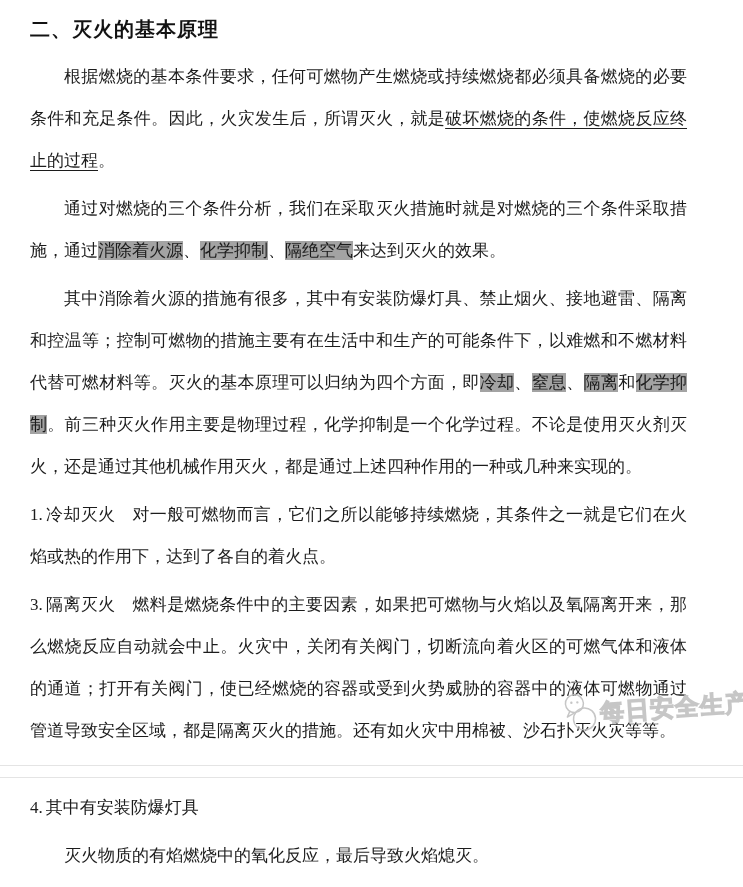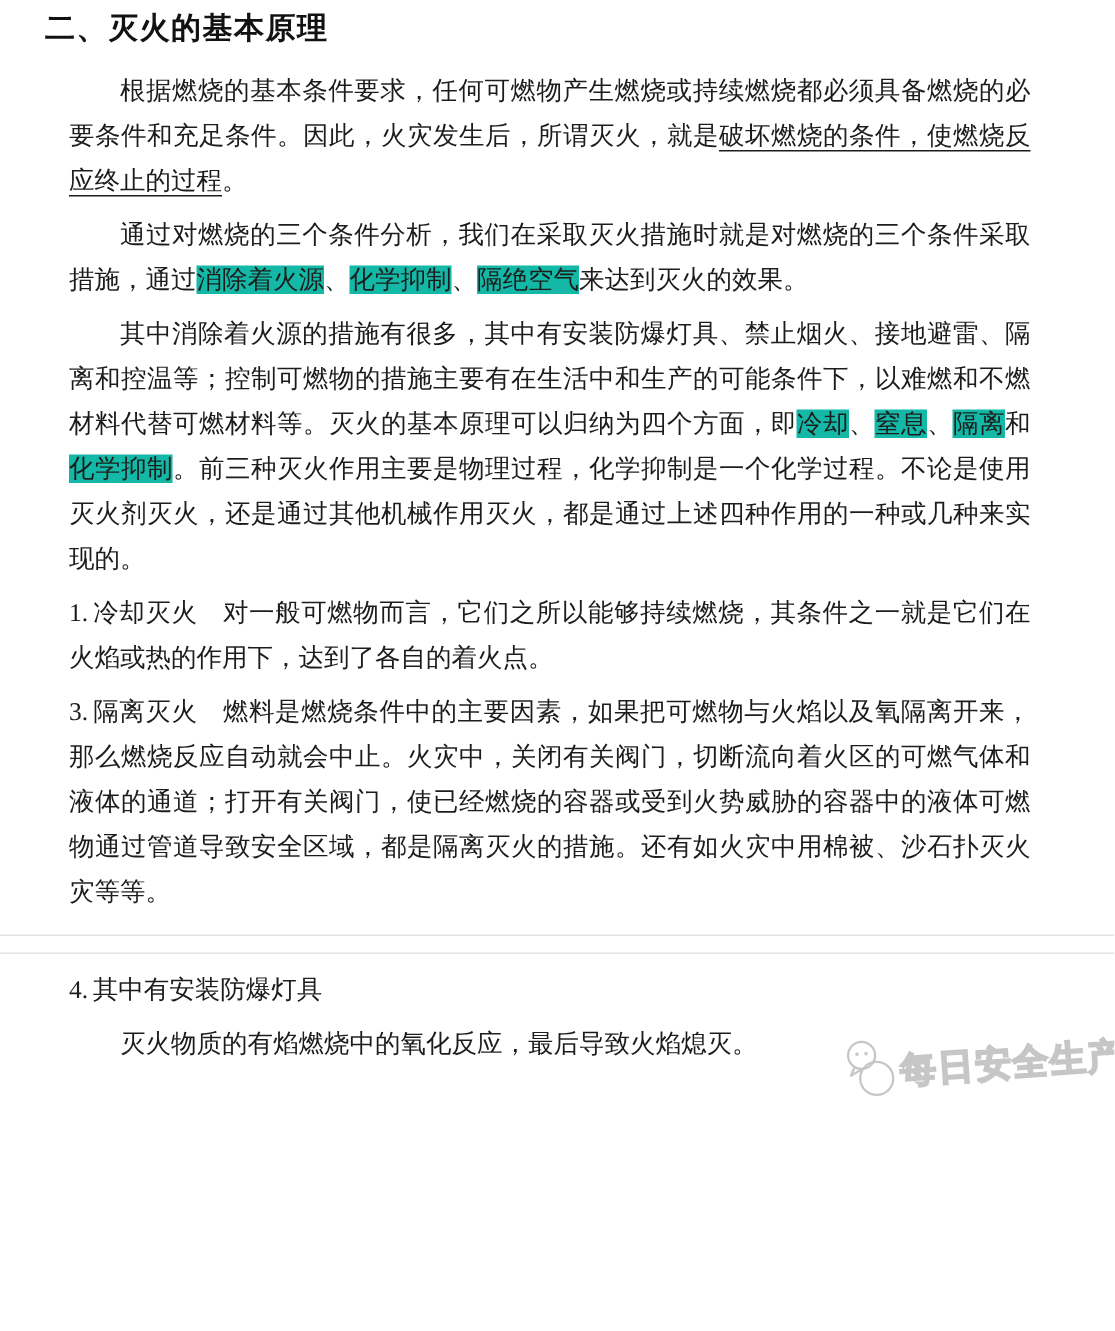--- a/index.html
+++ b/index.html
@@ -4,38 +4,38 @@
 <style>
   html,body{margin:0;padding:0;background:#fff;}
   .page{
     position:relative;
     width:743px;height:887px;
     background:#ffffff;
     overflow:hidden;
     font-family:"Liberation Serif","DejaVu Serif",serif;
     color:#1c1c1c;
   }
-  .content{padding:6px 56px 0 30px;}
+  .content{padding:16px 56px 0 30px;}
   .sec-heading{
     font-family:"Liberation Sans","DejaVu Sans",sans-serif;
     font-weight:700;
     font-size:20px;
     line-height:1.35;
     color:#121212;
     letter-spacing:1px;
     margin:0 0 13px 0;
   }
   .para{
     font-size:17px;
-    line-height:30px;
-    margin:0 0 6px 16px;
+    line-height:42px;
+    margin:0 0 6px 0;
     text-align:justify;
   }
   .indent{text-indent:2em;}
-  .hl{background:#14b8a6;}
+  .hl{background:#a3a3a3;}
   .u{text-decoration:underline;text-underline-offset:4px;text-decoration-thickness:1px;}
   .num{margin-right:3px;}
   .item-title{
     font-family:"Liberation Sans","DejaVu Sans",sans-serif;
     font-weight:400;
     margin-right:17px;
   }
   .item-title.no-gap{margin-right:0;}
   .page-break{margin:13px 0 9px 0;}
   .hr{height:1px;background:#e4e4e4;margin:0 -56px 0 -30px;}

